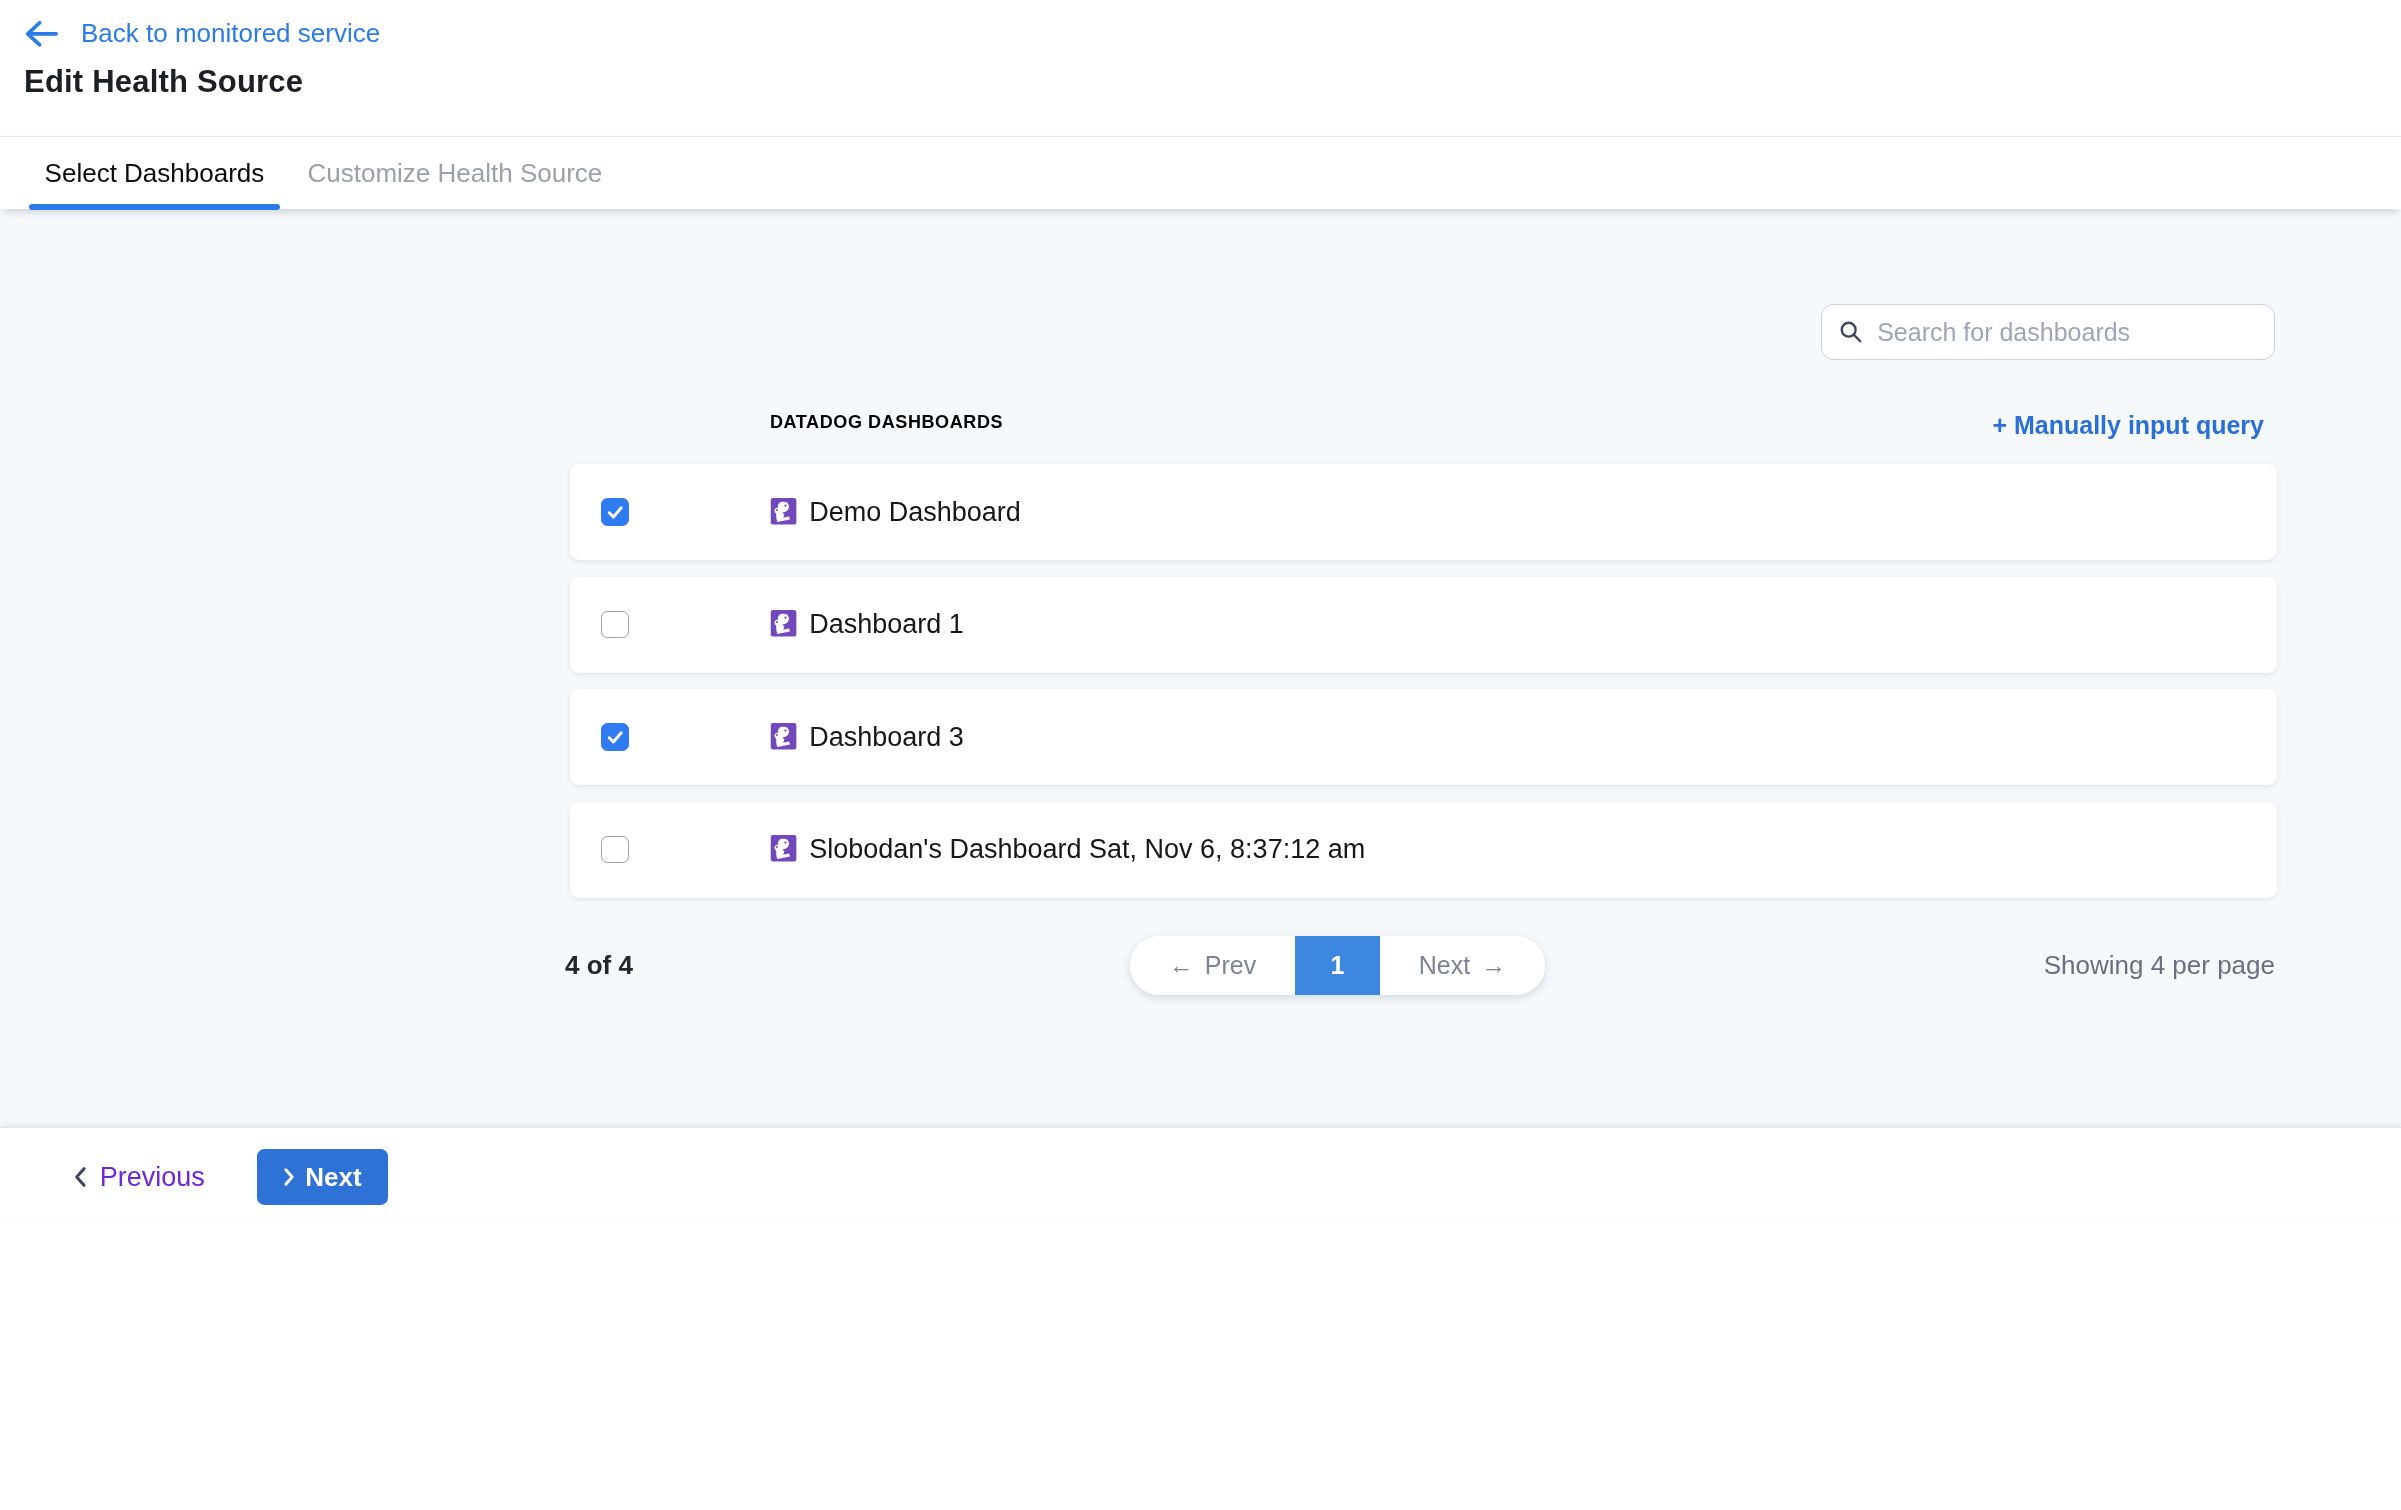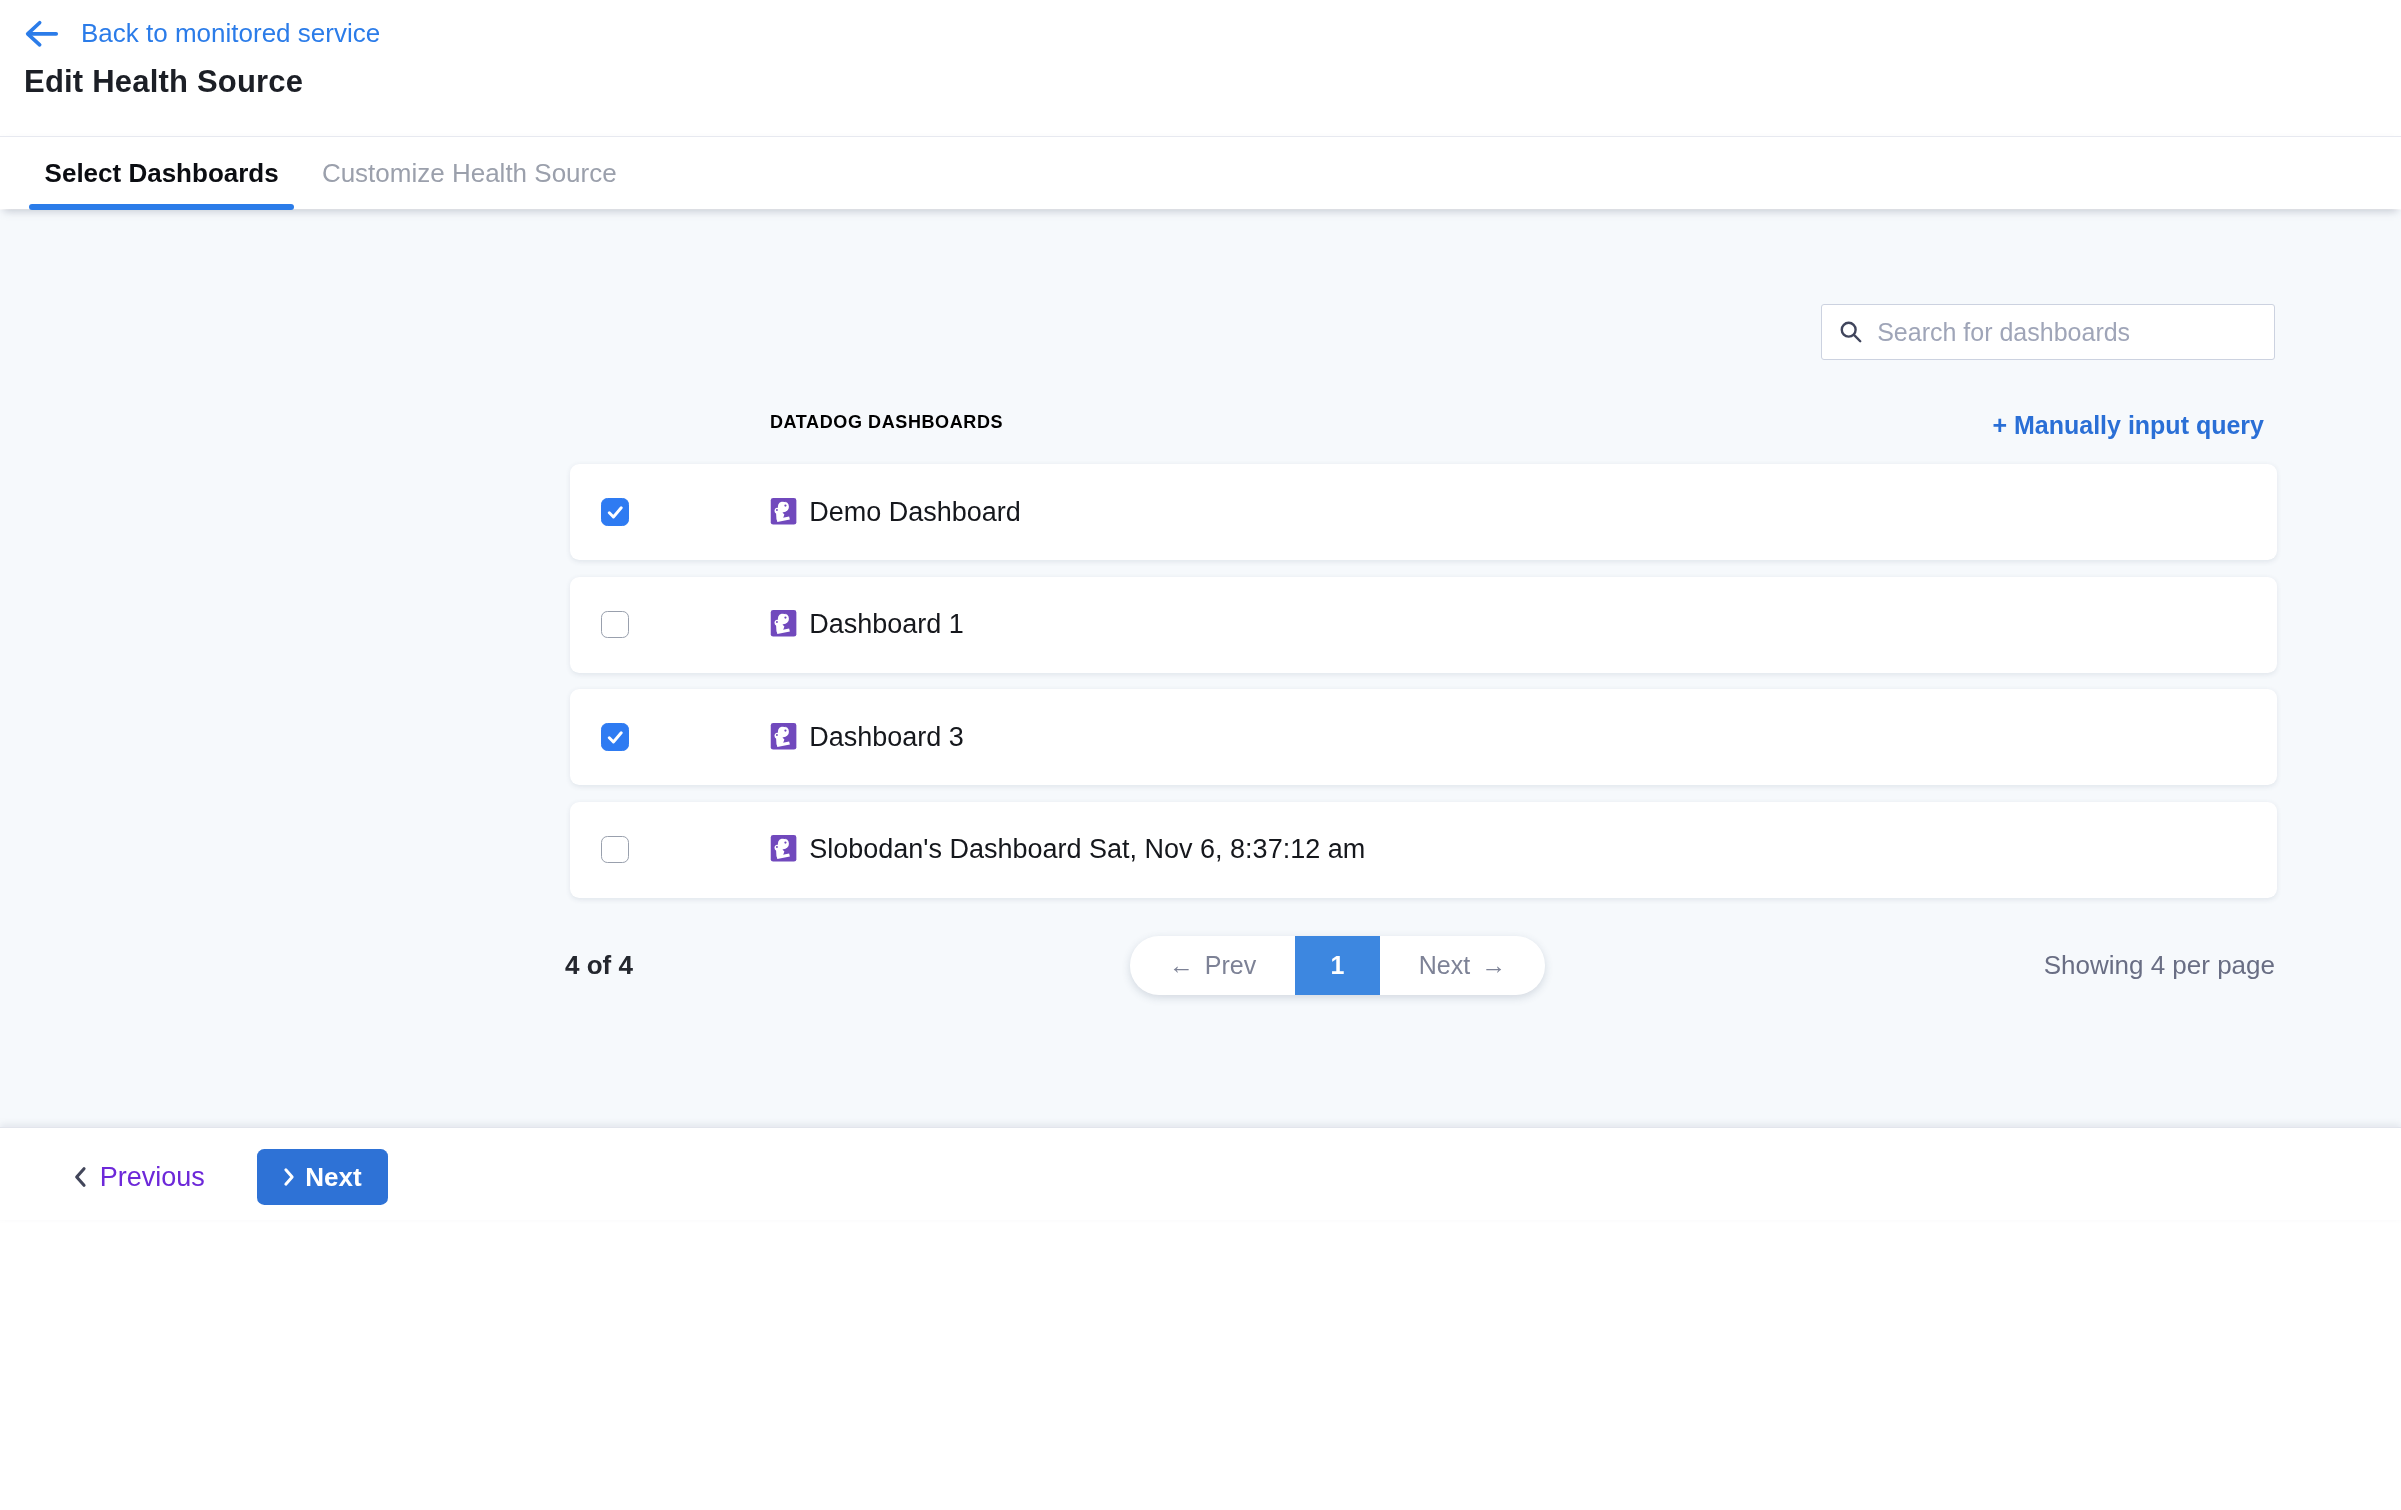--- a/index.html
+++ b/index.html
@@ -12,30 +12,30 @@
   .back-row { position:absolute; left:24px; top:18.4px; display:flex; align-items:center; gap:22px; cursor:pointer; }
   .back-row .back-label { color:#2b7ce9; font-size:26px; }
   .page-title { position:absolute; left:24px; top:64px; font-size:31px; font-weight:700; color:#1c1f26; letter-spacing:0.2px; }
 
   
   .tabbar { position:absolute; left:0; top:136px; right:0; height:73px; background:#fff;
             border-top:0.9px solid #e7e9f0; display:flex; align-items:stretch; padding-left:29px;
             box-shadow:0 4.6px 8.3px -2.8px rgba(96,105,130,.35); z-index:5; }
   .tab { display:flex; align-items:center; padding:0 15.6px; margin-right:12px; font-size:26px;
          color:#272b33; position:relative; cursor:pointer; white-space:nowrap; }
-  .tab.active { font-weight:700; color:#0b0d12; }
+  .tab.active { font-weight:400; color:#0b0d12; }
   .tab.active::after { content:""; position:absolute; left:0; right:0; bottom:-0.9px; height:5.5px;
                        background:#2b7ce9; border-radius:3.7px; }
   .tab.disabled { color:#9ba0ac; cursor:default; }
 
   
   .content { position:absolute; left:0; top:210px; right:0; bottom:93px; background:#f6f9fc; }
 
   .search-box { position:absolute; top:94px; right:126px; width:454px; height:56px; background:#fff;
-                border:1.8px solid #ccd2e0; border-radius:3px; display:flex; align-items:center;
+                border:1.8px solid #ccd2e0; border-radius:12px; display:flex; align-items:center;
                 padding:0 14.7px 0 16.5px; }
   .search-box input { border:none; outline:none; flex:1; font-size:25px; color:#2e3340; background:transparent;
                       margin-left:14.7px; font-family:"Liberation Sans", sans-serif; }
   .search-box input::placeholder { color:#9fa5b8; }
 
   .col-header { position:absolute; left:770px; top:412px; font-size:18px; font-weight:700;
                 color:#000000; letter-spacing:0.6px; margin-top:-210px; }
   .manual-link { position:absolute; right:137px; top:411px; font-size:25px; font-weight:700;
                  color:#2a6fd6; cursor:pointer; margin-top:-210px; }
 

